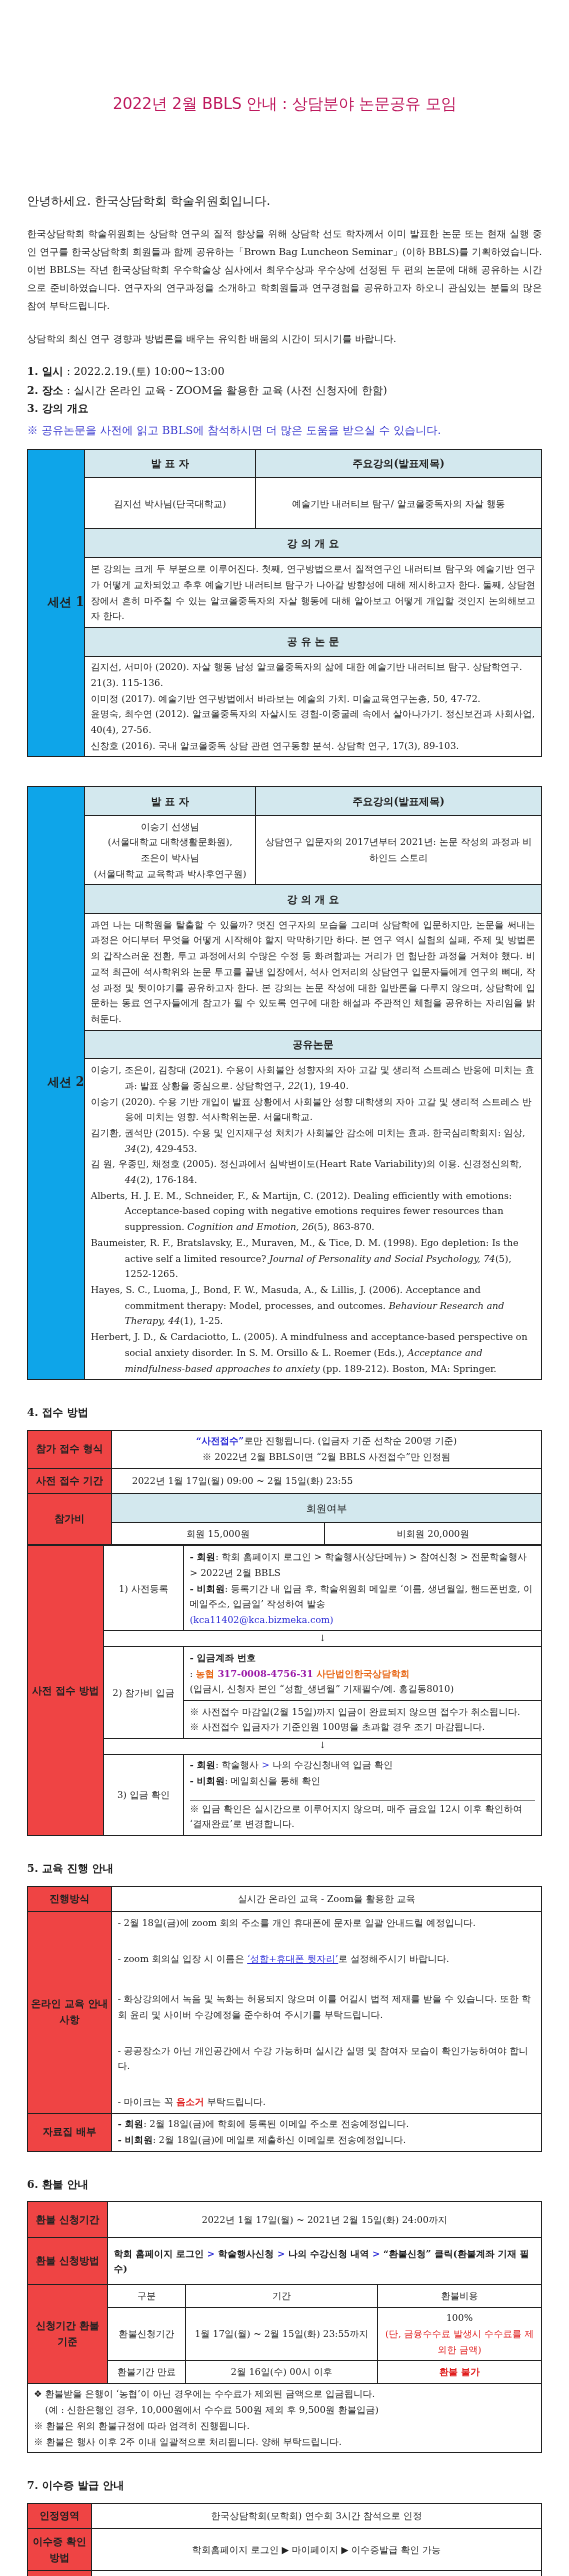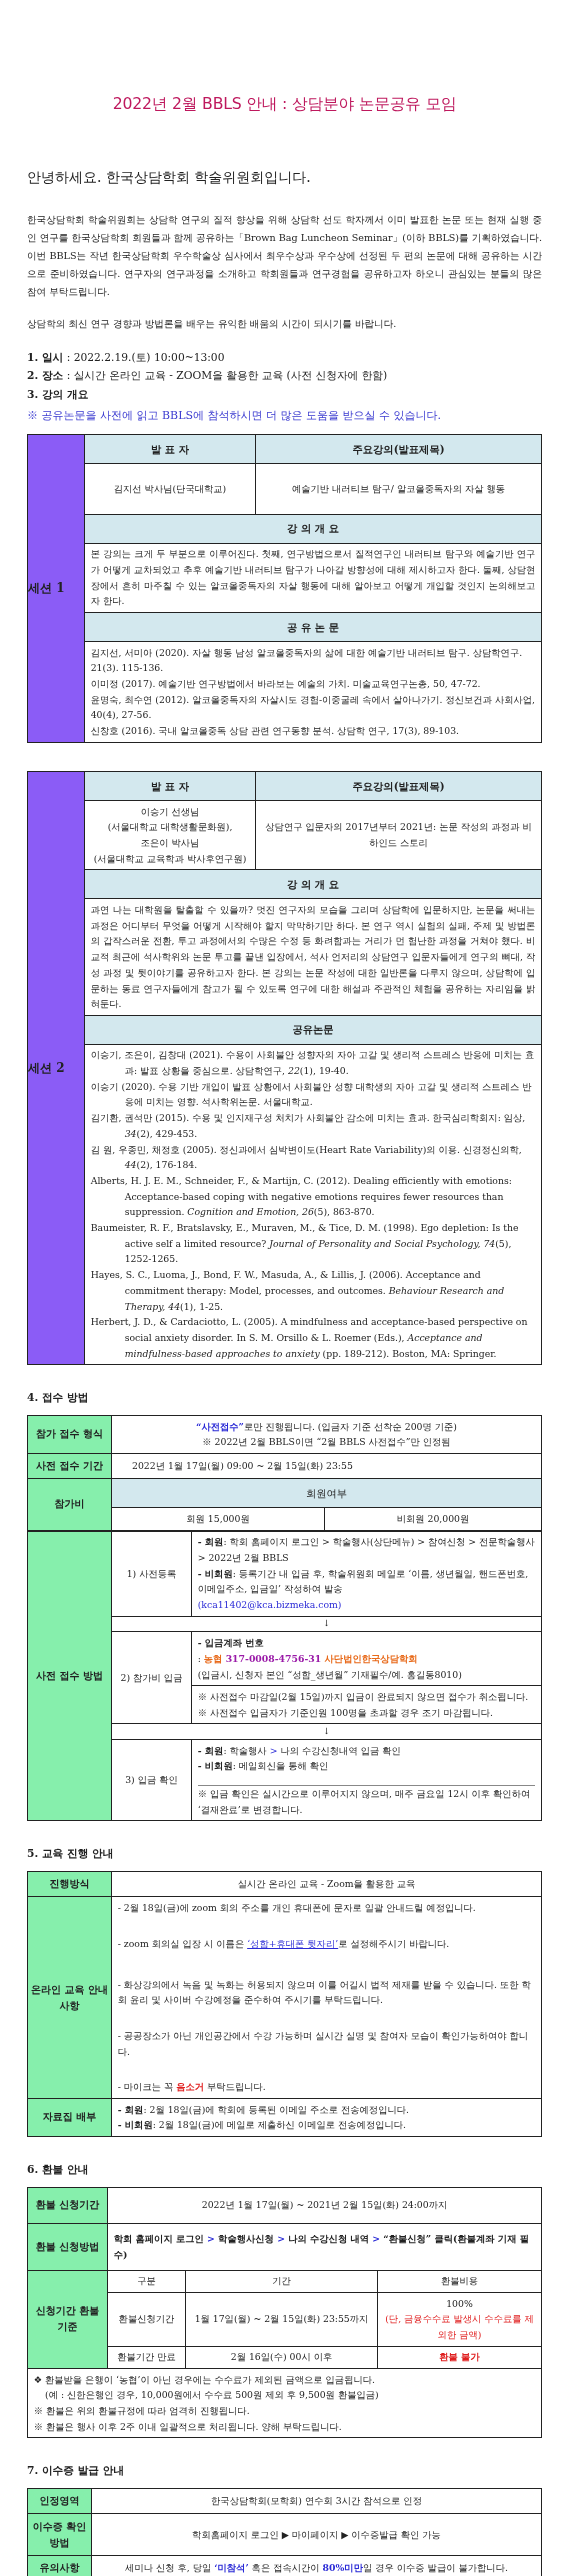--- a/index.html
+++ b/index.html
@@ -8,37 +8,37 @@
     width: 569px; min-height: 2576px; position: relative;
     font-family: "DejaVu Serif", "Liberation Serif", serif;
     color: #222; font-size: 9.3px; line-height: 1.6;
   }
   .wrap { padding: 0 27px; }
   .title {
     padding-top: 91px; text-align: center;
     font-family: "DejaVu Sans", "Liberation Sans", sans-serif;
     font-size: 15.7px; color: #be185d; letter-spacing: -0.2px;
   }
-  .greet { margin-top: 50px; font-size: 14px; }
-  .intro { margin-top: 22px; font-size: 9.6px; line-height: 18px; text-align: justify; }
+  .greet { margin-top: 76px; font-size: 12px; }
+  .intro { margin-top: 14px; font-size: 9.6px; line-height: 18px; text-align: justify; }
   .closing { margin-top: 15.7px; font-size: 9.6px; }
   .info { margin-top: 17px; font-size: 10.7px; line-height: 18.5px; }
   .info b { font-weight: bold; }
   .note-blue { color: #3a3ad0; font-size: 11px; margin-top: 2.8px; }
   table { border-collapse: collapse; width: 100%; }
   td, th { border: 0.7px solid #222; vertical-align: middle; font-weight: normal; }
   .tbl { border: 1.4px solid #111; margin-top: 8.5px; }
   .center { text-align: center; }
-  .sess-label { font-size: 12px; text-align: left; width: 57px; background: #8b5cf6; font-weight: bold; }
+  .sess-label { font-size: 12px; text-align: right; width: 57px; background: #0ea5e9; font-weight: bold; }
   .hdr { font-size: 10.3px; text-align: center; padding: 5.7px 0; background: #d3e8ee; font-weight: bold; }
   .cell { padding: 2.8px 5.7px; font-size: 9.3px; line-height: 15.7px; }
   .ref { padding-left: 34px; text-indent: -34px; }
   .refs p { margin: 0; }
   .sec-title { font-size: 10.7px; font-weight: bold; margin-top: 24px; }
-  .lbl { background: #86efac; text-align: center; font-size: 10px; padding: 4.3px 2.8px; font-weight: bold; }
+  .lbl { background: #ef4444; text-align: center; font-size: 10px; padding: 4.3px 2.8px; font-weight: bold; }
   .blue { color: #2a2ad6; }
   .red { color: #e02020; }
   .orange { color: #e86a1a; }
   .purple { color: #9a1aa8; }
   .email { color: #2a2ad6; }
   .arrow { text-align: center; font-size: 8.5px; padding: 0; height: 15.7px; }
   .it { font-style: italic; }
   u { text-decoration: underline; }
 </style>
 </head>
@@ -149,21 +149,21 @@
     </tr>
     <tr>
       <td class="cell center" style="width:213px">회원 15,000원</td>
       <td class="cell center">비회원 20,000원</td>
     </tr>
   </tbody>
     </table>
   <table style="border:1.4px solid #111;border-top:none">
     <tbody>
         <tr>
-      <td class="lbl" rowspan="6" style="width:84px">사전 접수 방법</td>
+      <td class="lbl" rowspan="6" style="width:76px">사전 접수 방법</td>
       <td class="cell center" style="width:80px">1) 사전등록</td>
       <td class="cell">
         <div><b>- 회원</b><span>: 학회 홈페이지 로그인 &gt; 학술행사(상단메뉴) &gt; 참여신청 &gt; 전문학술행사 &gt; 2022년 2월 BBLS</span></div>
         <div><b>- 비회원</b><span>: 등록기간 내 입금 후, 학술위원회 메일로 ‘이름, 생년월일, 핸드폰번호, 이메일주소, 입금일’ 작성하여 발송</span></div>
         <div class="email">(kca11402@kca.bizmeka.com)</div>
       </td>
     </tr>
     <tr>
           <td class="arrow" colspan="2">↓</td>
         </tr>

